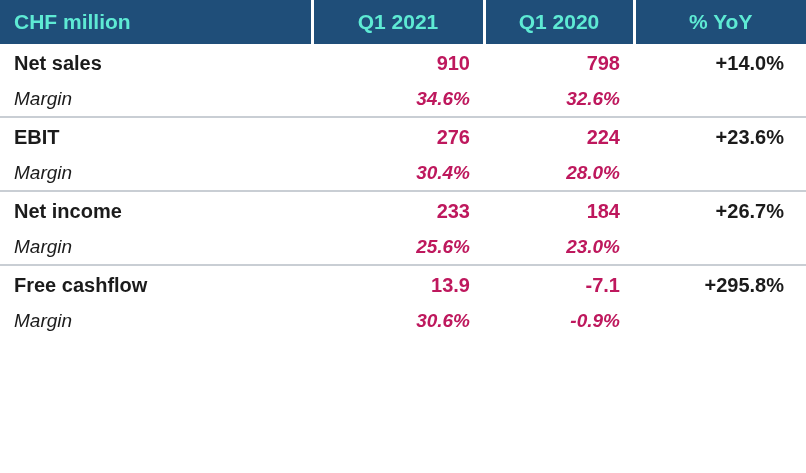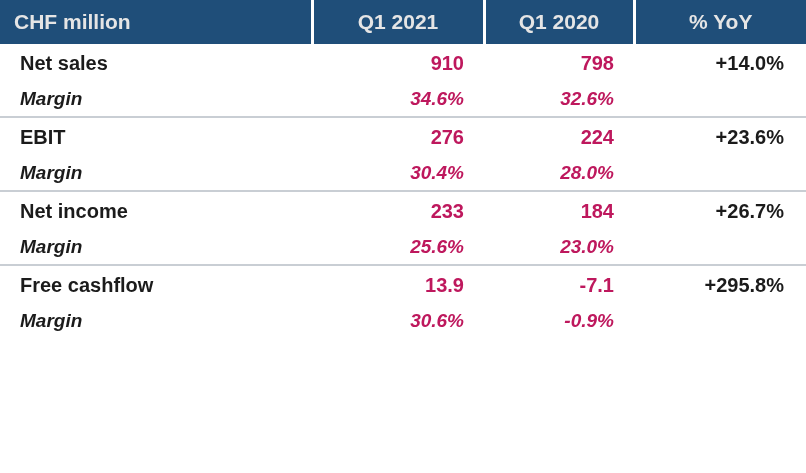--- a/index.html
+++ b/index.html
@@ -18,42 +18,42 @@
     border-collapse: collapse;
     table-layout: fixed;
   }
   #financials-table col.c-label { width: 312px; }
   #financials-table col.c-v1 { width: 172px; }
   #financials-table col.c-v2 { width: 150px; }
   #financials-table col.c-v3 { width: 172px; }
 
   thead th {
     background: #1f4e79;
-    color: #e5e5e5;
+    color: #5eead4;
     font-size: 21px;
     font-weight: bold;
     height: 44px;
     padding: 0 14px;
     vertical-align: middle;
     border-right: 3px solid #ffffff;
   }
   thead th.th-label {
     text-align: left;
   }
   thead th.th-value {
     text-align: center;
     margin-top: 10px;
   }
   thead th:last-child {
     border-right: none;
   }
 
   tbody td {
     font-size: 20px;
-    padding: 0 20px;
+    padding: 0 14px;
     height: 38px;
     vertical-align: middle;
     background: #ffffff;
   }
   tbody td.label {
     text-align: left;
     font-weight: bold;
     color: #1b1b1b;
   }
   tbody td.value {
@@ -66,21 +66,21 @@
     font-weight: bold;
     padding-right: 22px;
   }
   tbody tr.margin-row td {
     font-style: italic;
     font-weight: bold;
     font-size: 19px;
     height: 34px;
   }
   tbody tr.margin-row td.label {
-    font-weight: bold;
+    font-weight: normal;
     margin-left: 19px;
   }
   tbody tr.shaded td {
     background: #eef1f4;
   }
   tbody tr.sep td {
     border-top: 2px solid #c9ced4;
   }
   tbody tr.first-row td {
     border-top: none;

